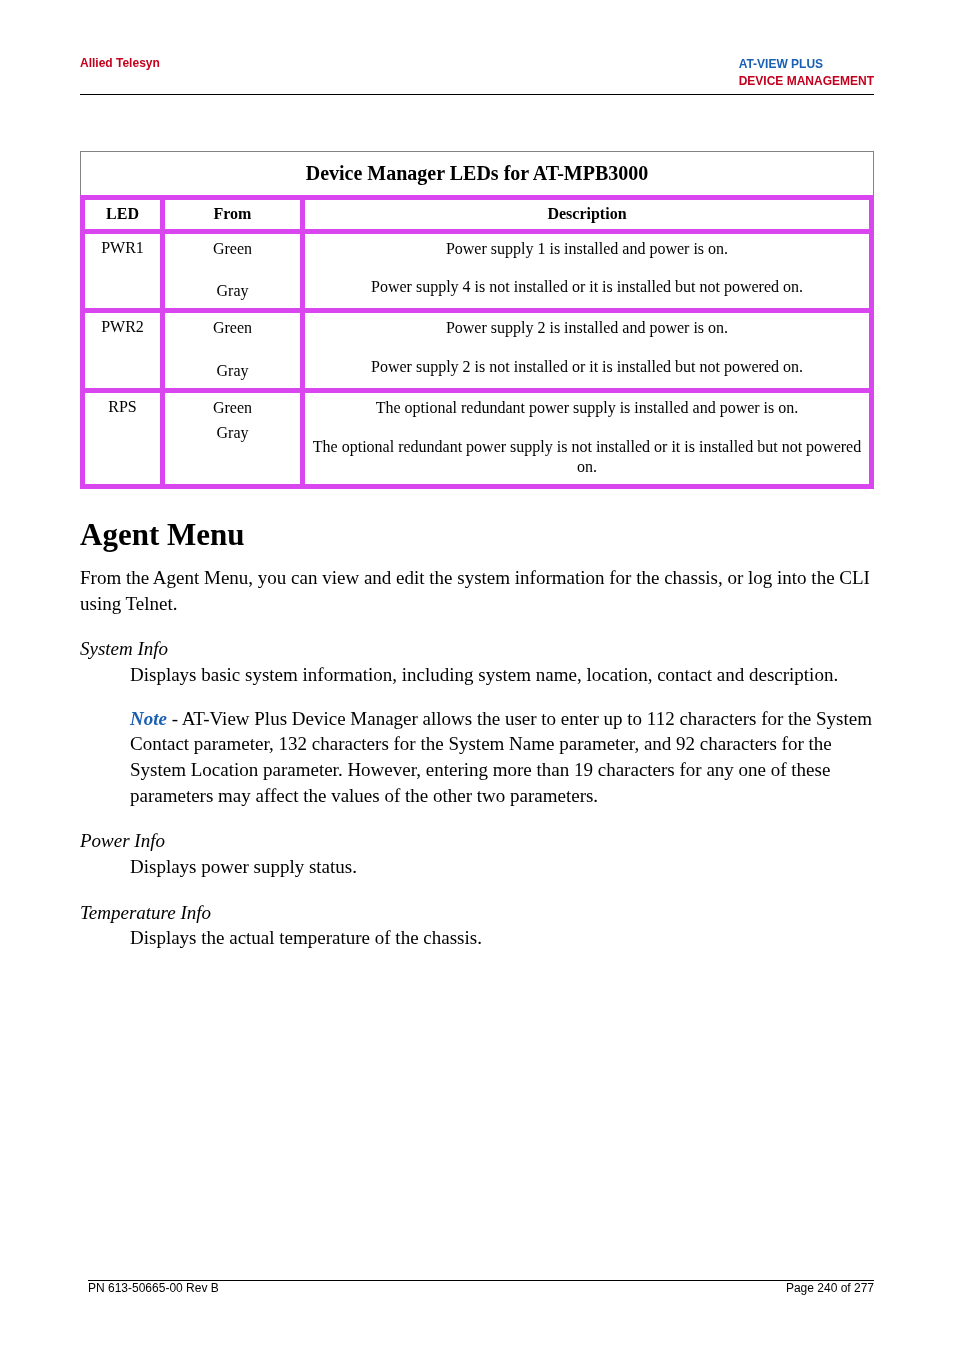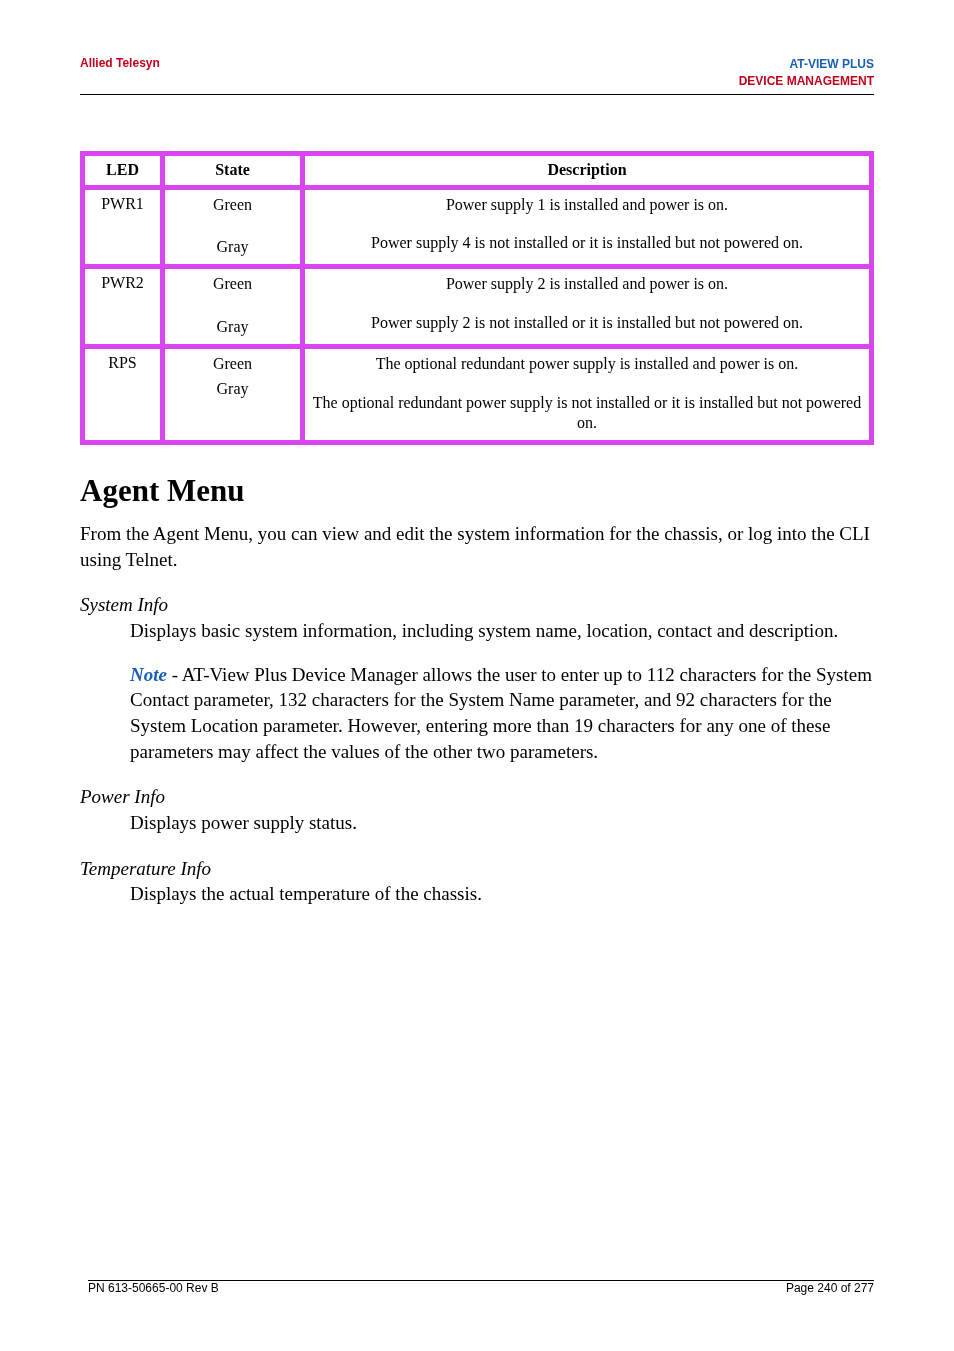--- a/index.html
+++ b/index.html
@@ -20,21 +20,21 @@
     justify-content: space-between;
     align-items: flex-start;
     font-family: Verdana, Arial, sans-serif;
     font-weight: 700;
     font-size: 12px;
     border-bottom: 1.5px solid #000;
     padding-bottom: 4px;
     margin-bottom: 56px;
   }
   .hdr-left { color: #c3001d; }
-  .hdr-right { text-align: right; line-height: 1.4; }
+  .hdr-right { line-height: 1.4; }
   .hdr-right .l1 { color: #1a5fb4; }
   .hdr-right .l2 { color: #c3001d; }
 
   table.leds {
     width: 100%;
     border-collapse: collapse;
     border: 1.5px solid #848484;
     margin-bottom: 28px;
   }
   table.leds caption {
@@ -108,24 +108,25 @@
 
   <div class="hdr">
     <div class="hdr-left">Allied Telesyn</div>
     <div class="hdr-right">
       <div class="l1">AT-VIEW PLUS</div>
       <div class="l2">DEVICE MANAGEMENT</div>
     </div>
   </div>
 
   <table class="leds">
+    <caption>Device Manager LEDs for AT-MPB3000</caption>
     <thead>
       <tr>
         <th class="col-led">LED</th>
-        <th class="col-state">State</th>
+        <th class="col-state">From</th>
         <th>Description</th>
       </tr>
     </thead>
     <tbody>
       <tr>
         <td>PWR1</td>
         <td>
           <div class="state-block"><span>Green</span></div>
           <div class="state-gap"></div>
           <div class="state-block"><span>Gray</span></div>

